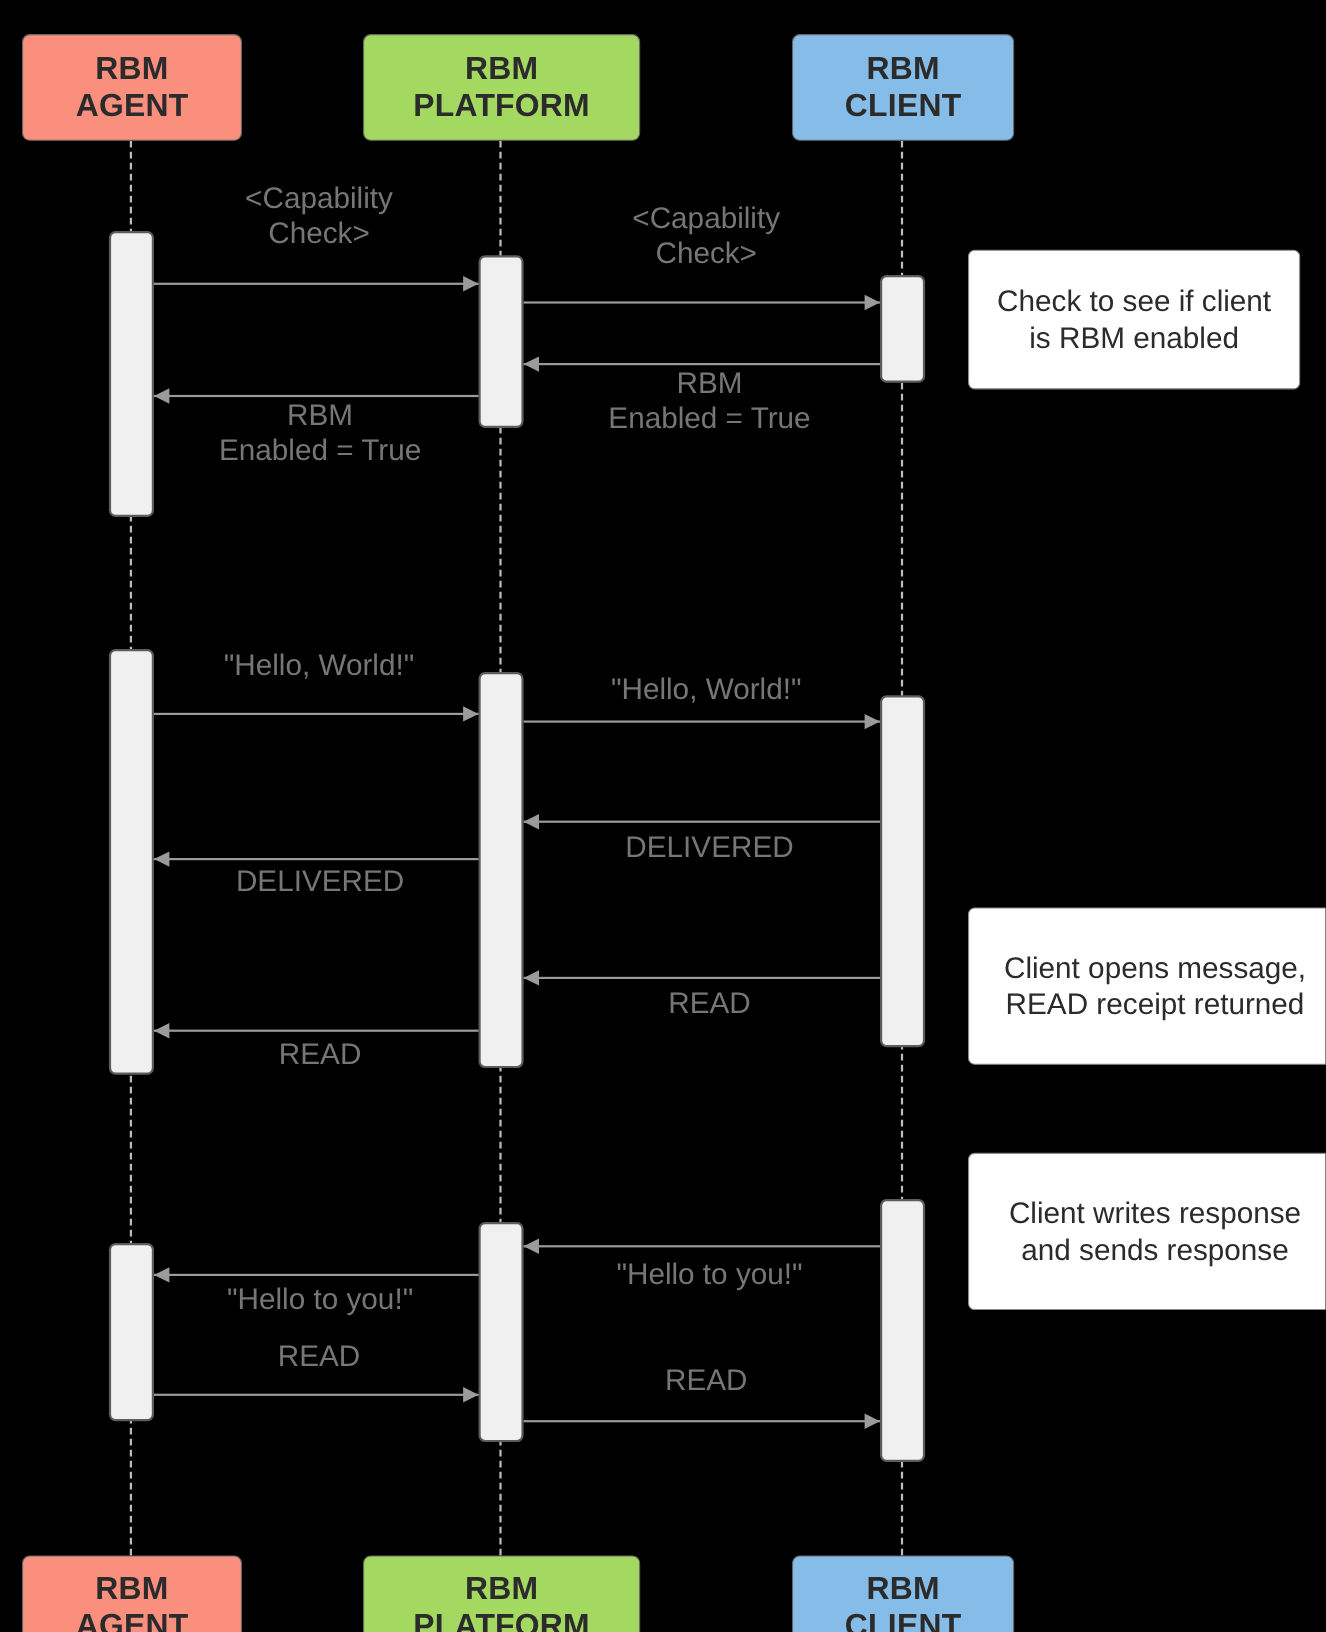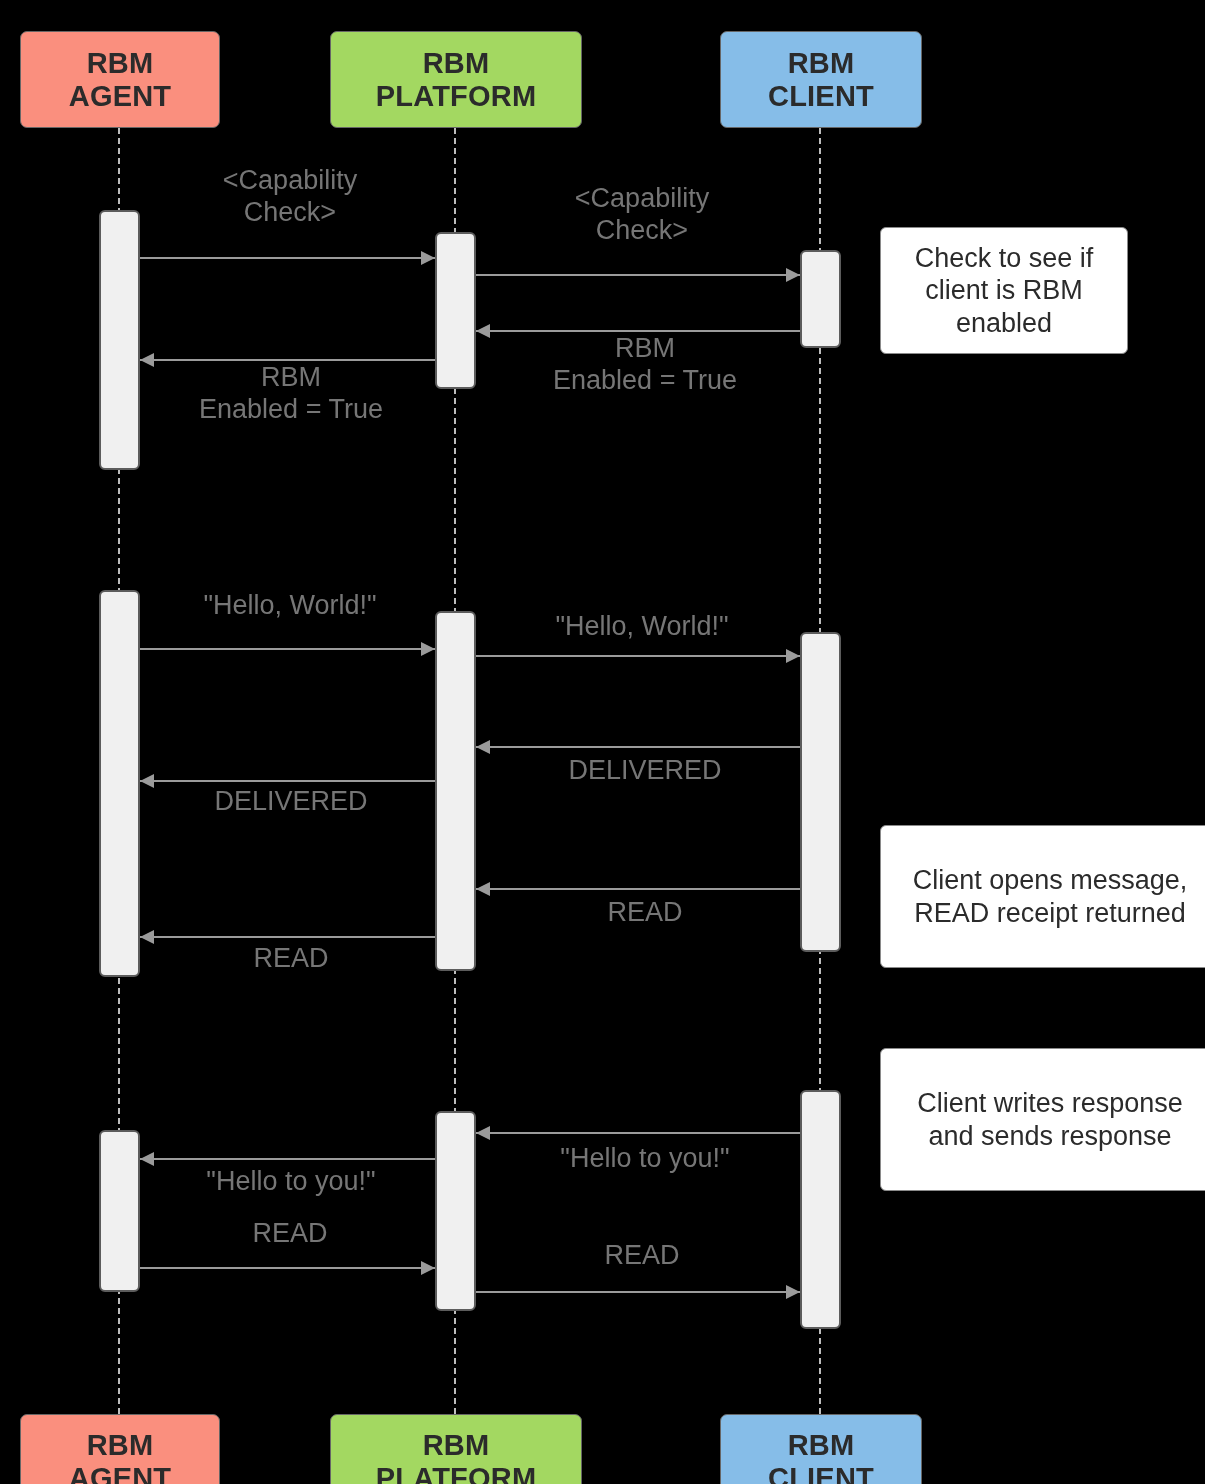--- a/index.html
+++ b/index.html
@@ -111,16 +111,16 @@
     <div class="msg-label" style="left: 478px; top: 1115px; width: 300px;">"Hello to you!"</div>
     <div class="msg" style="left: 122.5px; top: 1130px; width: 295px;"></div>
     <div class="arrowhead left" style="top: 1124px; left: 122.5px;"></div>
     <div class="msg-label" style="left: 124px; top: 1138px; width: 300px;">"Hello to you!"</div>
     <div class="msg" style="left: 122.5px; top: 1239px; width: 295px;"></div>
     <div class="arrowhead right" style="top: 1233px; left: 403.5px;"></div>
     <div class="msg-label" style="left: 128px; top: 1190px; width: 290px;">READ</div>
     <div class="msg" style="left: 458.5px; top: 1263px; width: 324px;"></div>
     <div class="arrowhead right" style="top: 1257px; left: 768.5px;"></div>
     <div class="msg-label" style="left: 480px; top: 1212px; width: 290px;">READ</div>
-    <div class="note" style="left: 863px; top: 199px; width: 248px; height: 127px;">Check to see if client is RBM enabled</div>
+    <div class="note" style="left: 863px; top: 199px; width: 302px; height: 127px;">Check to see if client is RBM enabled</div>
     <div class="note" style="left: 863px; top: 797px; width: 340px; height: 143px;">Client opens message, READ receipt returned</div>
     <div class="note" style="left: 863px; top: 1020px; width: 340px; height: 143px;">Client writes response and sends response</div>
   </div>
 
 </body></html>

